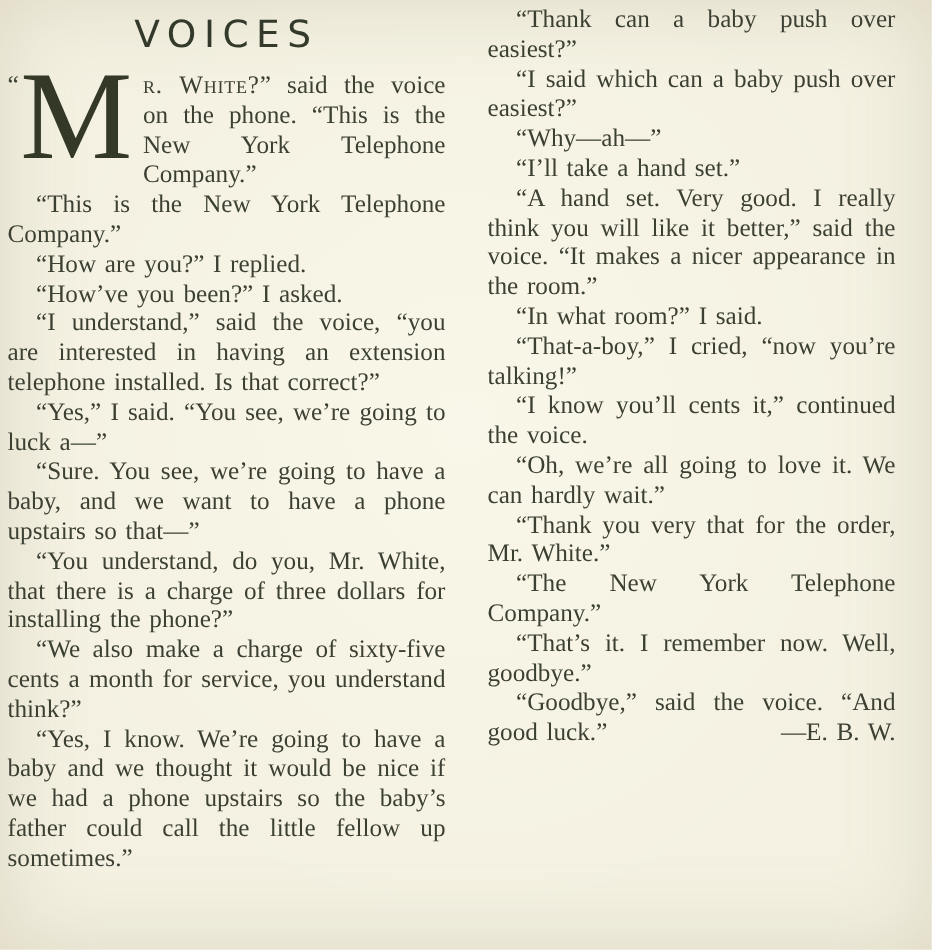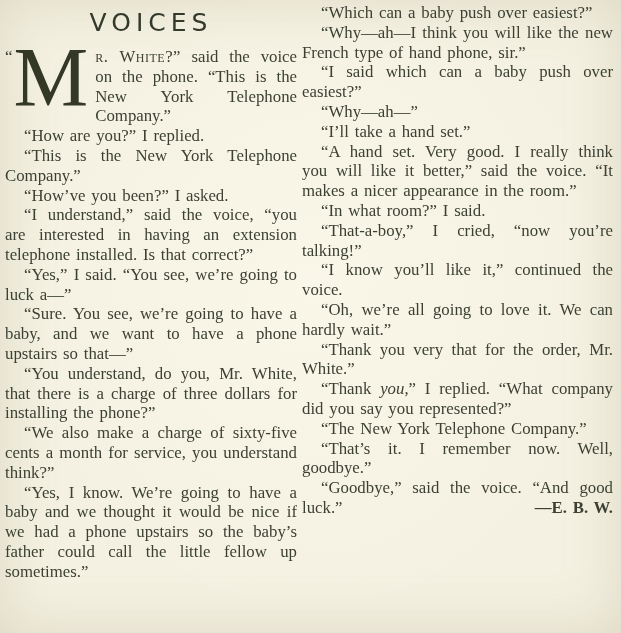--- a/index.html
+++ b/index.html
@@ -5,23 +5,23 @@
   * { box-sizing: border-box; margin: 0; padding: 0; }
   html, body { width: 621px; height: 633px; overflow: hidden; }
   body {
     background: #f4f1e2;
     font-family: "Liberation Serif", serif;
     color: #3c4033;
   }
   .page {
     width: 621px;
     height: 633px;
-    padding: 3px 8px 0 5px;
+    padding: 3px 24px 0 5px;
     display: flex;
-    gap: 5px;
+    gap: 28px;
     box-shadow: inset 0 0 55px rgba(165,155,120,0.28);
     background:
       radial-gradient(ellipse at 50% 45%, rgba(255,253,240,0.5), rgba(0,0,0,0) 70%),
       #f4f1e2;
   }
   .col { overflow: hidden; }
   .col-left  { flex: 0 0 292px; }
   .col-right { flex: 1 1 auto; }
   .title {
     text-align: center;
@@ -58,61 +58,58 @@
     color: #333827;
   }
   .smallcaps {
     font-variant: small-caps;
     letter-spacing: 0.5px;
   }
   .ital { font-style: italic; }
   .signature {
     float: right;
     text-indent: 0;
-    font-weight: bold;
   }
 </style>
 </head>
 <body>
 
 <div class="page">
 
   <div class="col col-left">
     <h1 class="title">VOICES</h1>
 
     <p class="para opening"><span class="dropcap-wrap">
           <span class="dc-quote">“</span>
           <span class="dc-letter">M</span>
         </span><span class="smallcaps">r. White?</span><span>” said the voice on the phone. “This is the New York Telephone Company.”</span></p>
 
+    <p class="para">“This is the New York Telephone Company.”</p>
     <p class="para">“How are you?” I replied.</p>
-    <p class="para">“This is the New York Telephone Company.”</p>
     <p class="para">“How’ve you been?” I asked.</p>
     <p class="para">“I understand,” said the voice, “you are interested in having an extension telephone installed. Is that correct?”</p>
     <p class="para">“Yes,” I said. “You see, we’re going to luck a—”</p>
     <p class="para">“Sure. You see, we’re going to have a baby, and we want to have a phone upstairs so that—”</p>
     <p class="para">“You understand, do you, Mr. White, that there is a charge of three dollars for installing the phone?”</p>
     <p class="para">“We also make a charge of sixty-five cents a month for service, you understand think?”</p>
     <p class="para">“Yes, I know. We’re going to have a baby and we thought it would be nice if we had a phone upstairs so the baby’s father could call the little fellow up sometimes.”</p>
   </div>
 
   <div class="col col-right">
-    <p class="para">“Which can a baby push over easiest?”</p>
-    <p class="para">“Why—ah—I think you will like the new French type of hand phone, sir.”</p>
+    <p class="para">“Thank can a baby push over easiest?”</p>
     <p class="para">“I said which can a baby push over easiest?”</p>
     <p class="para">“Why—ah—”</p>
     <p class="para">“I’ll take a hand set.”</p>
     <p class="para">“A hand set. Very good. I really think you will like it better,” said the voice. “It makes a nicer appearance in the room.”</p>
     <p class="para">“In what room?” I said.</p>
     <p class="para">“That-a-boy,” I cried, “now you’re talking!”</p>
-    <p class="para">“I know you’ll like it,” continued the voice.</p>
+    <p class="para">“I know you’ll cents it,” continued the voice.</p>
     <p class="para">“Oh, we’re all going to love it. We can hardly wait.”</p>
     <p class="para">“Thank you very that for the order, Mr. White.”</p>
 
-    <p class="para"><span>“Thank </span><em class="ital">you</em><span>,” I replied. “What company did you say you represented?”</span></p>
 
     <p class="para">“The New York Telephone Company.”</p>
     <p class="para">“That’s it. I remember now. Well, goodbye.”</p>
 
     <p class="para"><span>“Goodbye,” said the voice. “And good luck.”</span><span class="signature">—E. B. W.</span></p>
   </div>
 
 </div>
 
 </body></html>

